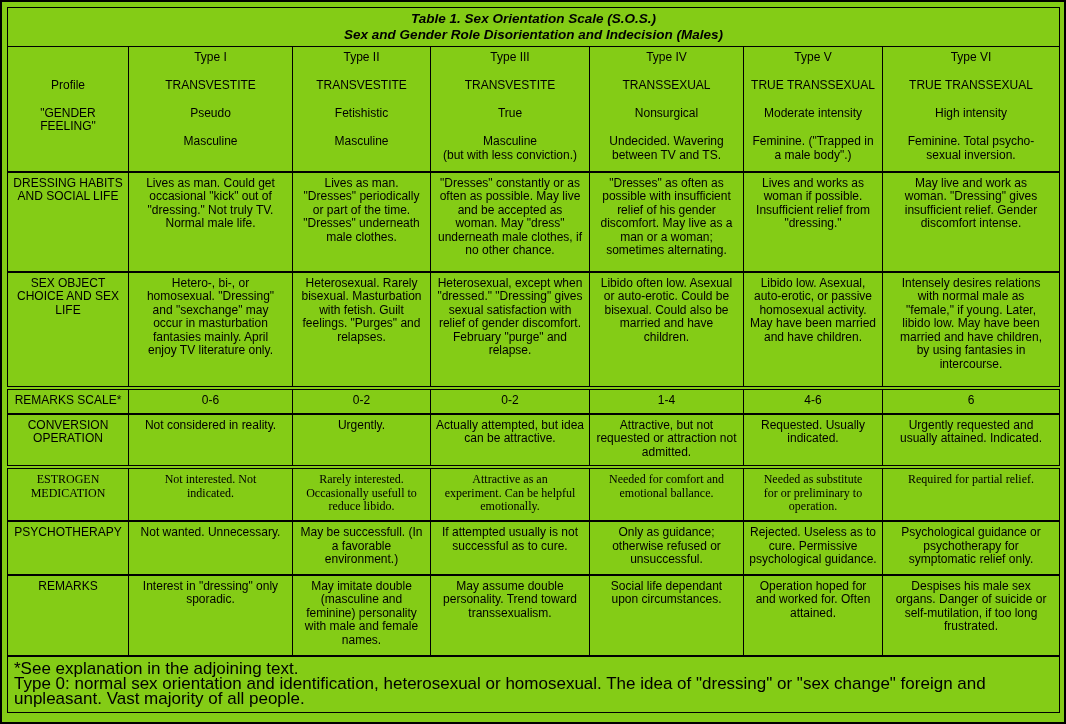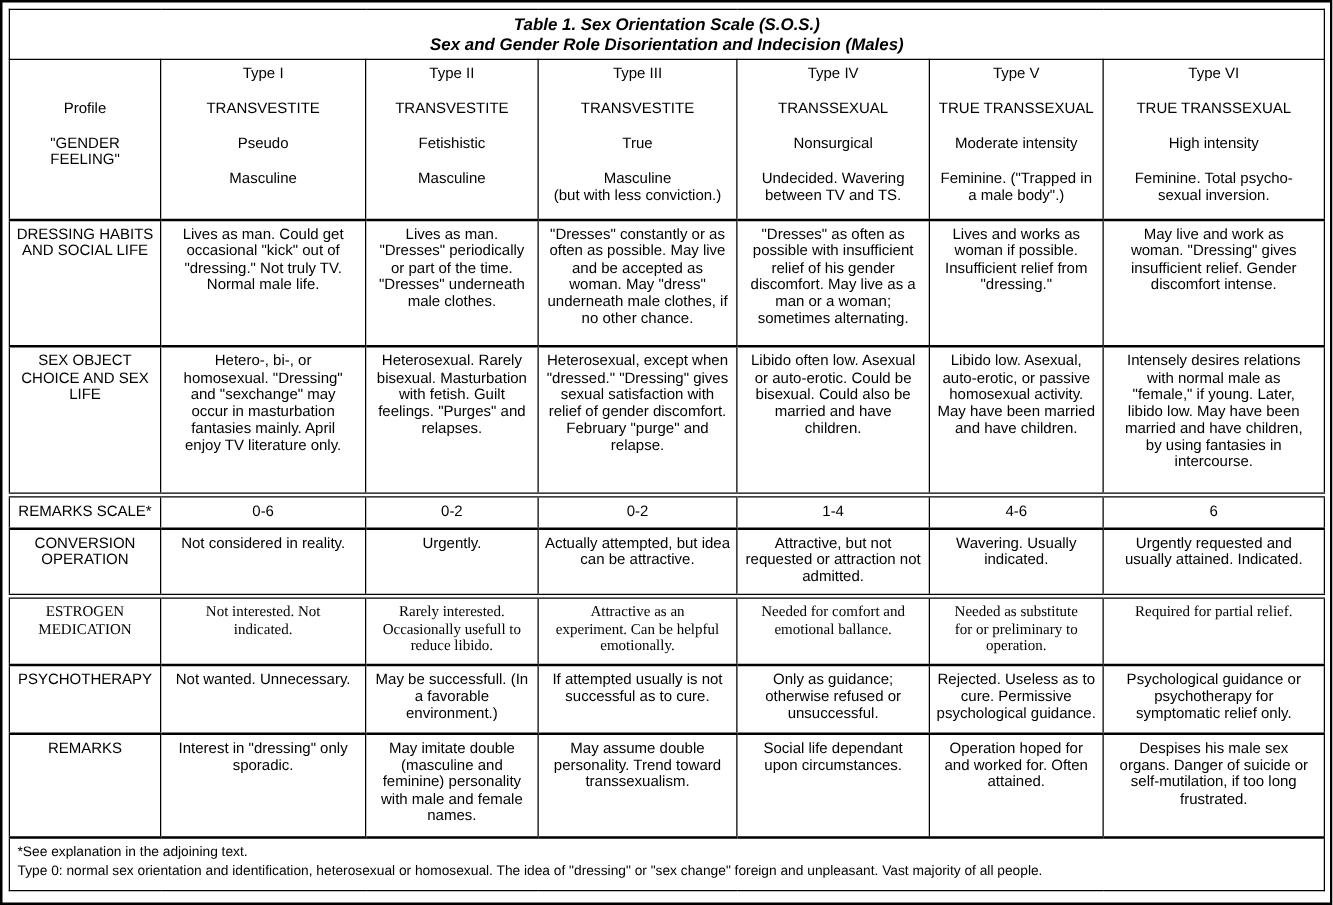--- a/index.html
+++ b/index.html
@@ -1,19 +1,19 @@
 <!DOCTYPE html>
 <html><head>
 <meta charset="utf-8">
 <style>
   * { box-sizing: border-box; }
   html,body { margin:0; padding:0; background:#e8e8e8; }
   .page {
     width:1066px; height:724px; margin:0 auto;
-    background:#ffffff; border:2px solid #000;
+    background:#84cc16; border:2px solid #000;
     padding:5px;
     font-family:"Liberation Sans","DejaVu Sans",sans-serif;
     color:#000;
   }
   table.sos {
     border-collapse:collapse; table-layout:fixed;
     width:1052px; height:706px;
   }
   table.sos td {
     border:1px solid #000;
@@ -52,21 +52,21 @@
   tr.r-group td { vertical-align:middle; font-weight:bold; }
 
   
   .pl { height:28px; line-height:13px; }
   .pl-last { line-height:13.5px; }
 
   
   tr.r-kinsey td { vertical-align:middle; padding:2px 3px; }
 
   
-  tr.r-foot td { text-align:left; vertical-align:top; padding:4px 6px; line-height:15px; font-size:11px; }
+  tr.r-foot td { text-align:left; vertical-align:top; padding:4px 6px; line-height:15px; font-size:17px; }
 </style>
 </head>
 <body>
 
 <div class="page">
   <table class="sos">
     <colgroup>
       <col style="width:121px">
         <col style="width:164px">
         <col style="width:138px">
@@ -219,21 +219,21 @@
     <tr class="r-conv hbd">
       <td class="pre">CONVERSION
 OPERATION</td>
       <td class="pre">Not considered in reality.</td>
       <td class="pre">Urgently.</td>
       <td class="pre dl">Actually attempted, but idea
 can be attractive.</td>
       <td class="pre gl">Attractive, but not
 requested or attraction not
 admitted.</td>
-      <td class="pre gl">Wavering. Usually
+      <td class="pre gl">Requested. Usually
 indicated.</td>
       <td class="pre">Urgently requested and
 usually attained. Indicated.</td>
     </tr>
 
     <tr class="r-estro hb2">
       <td class="pre">ESTROGEN
 MEDICATION</td>
       <td class="pre">Not interested. Not
 indicated.</td>

